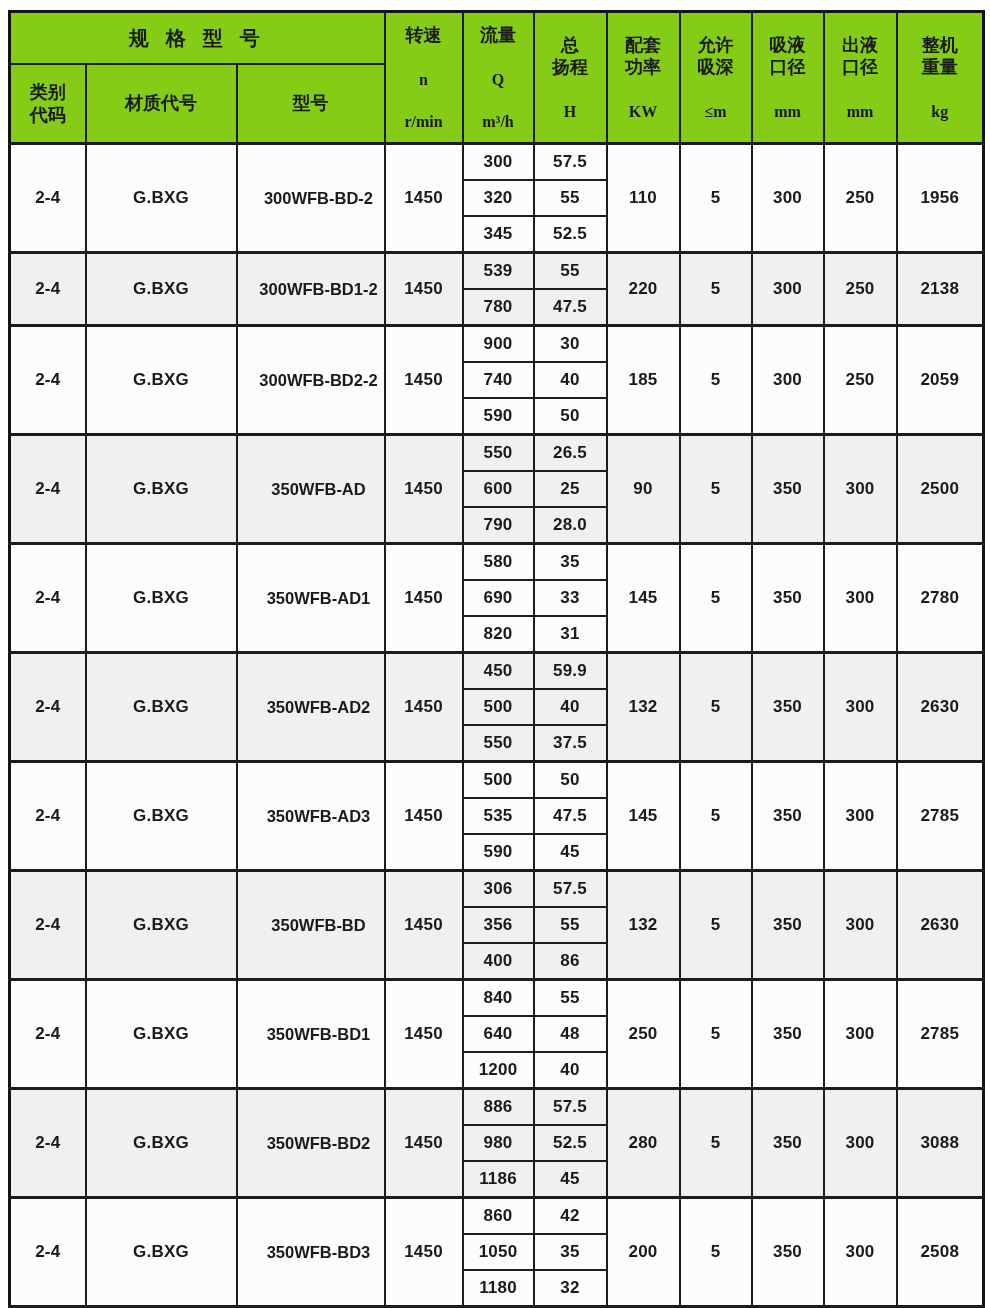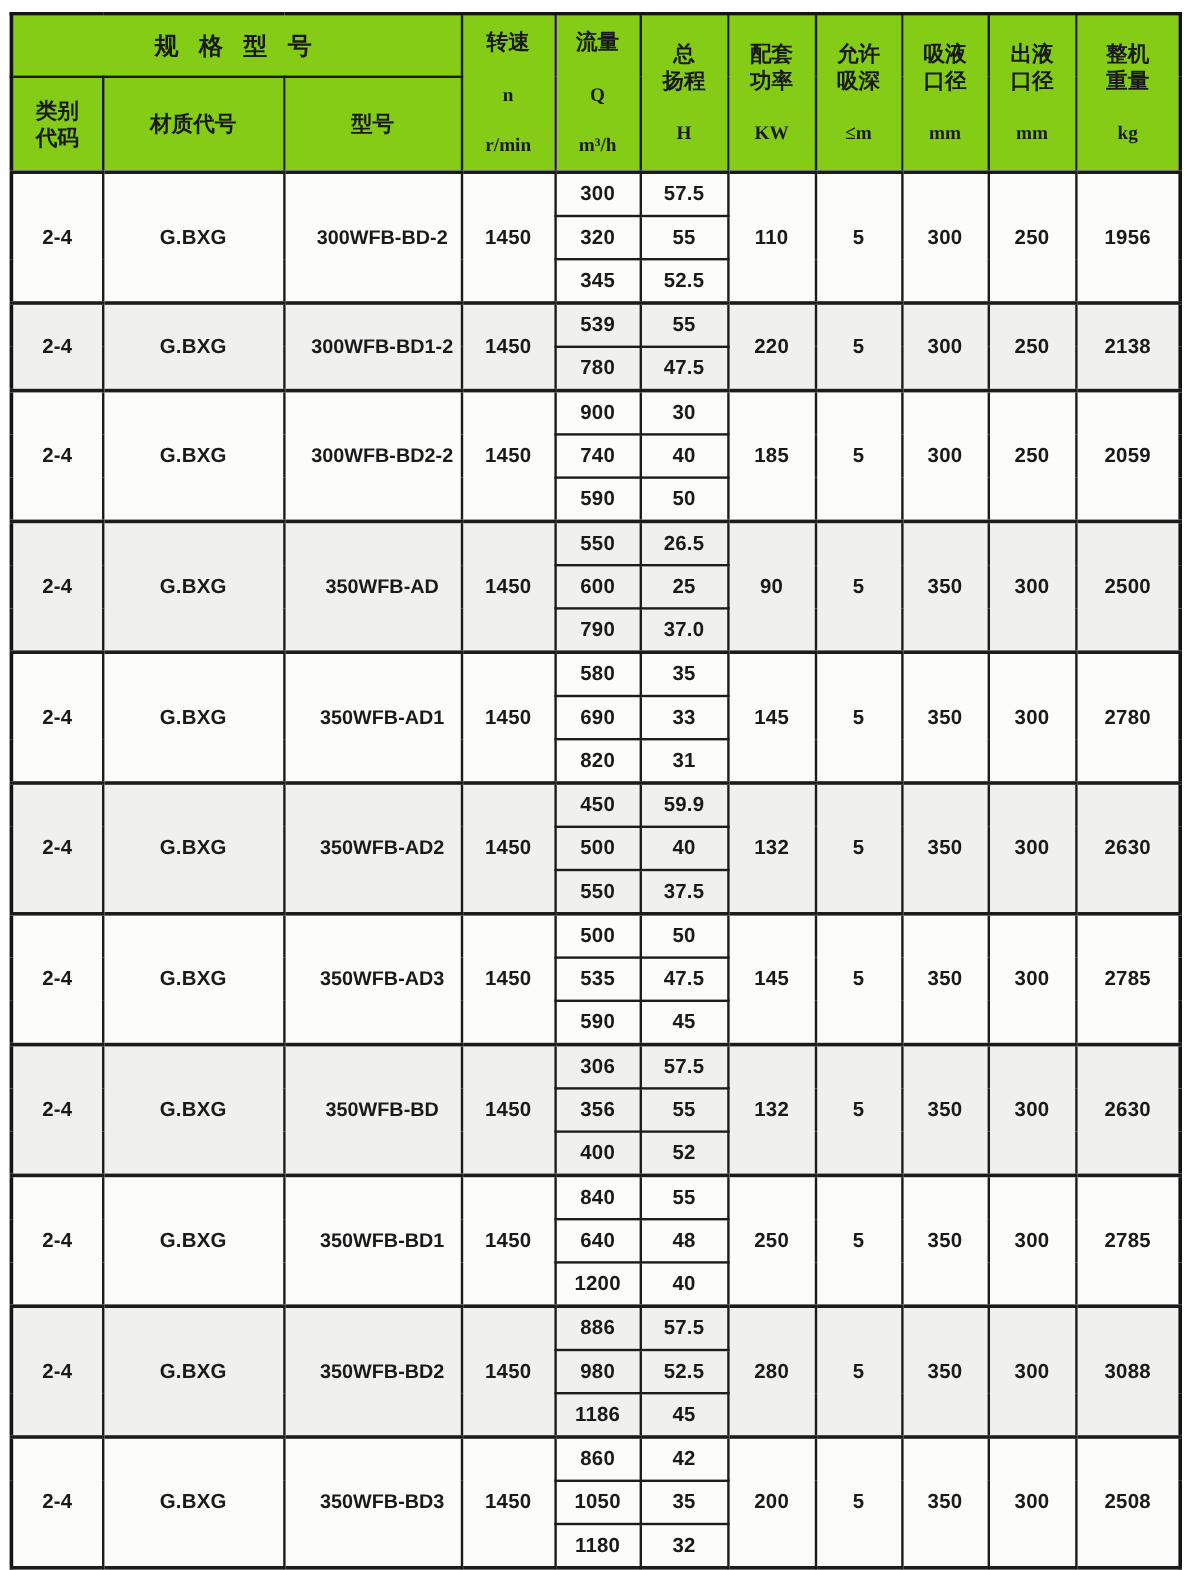--- a/index.html
+++ b/index.html
@@ -225,21 +225,21 @@
           <td rowspan="3">350</td>
           <td rowspan="3">300</td>
           <td rowspan="3">2500</td>
         </tr>
         <tr class="shade sub">
           <td>600</td>
           <td>25</td>
         </tr>
         <tr class="shade sub">
           <td>790</td>
-          <td>37.0</td>
+          <td>28.0</td>
         </tr>
         <tr class="group-start">
           <td rowspan="3">2-4</td>
           <td rowspan="3">G.BXG</td>
           <td rowspan="3" class="model">350WFB-AD1</td>
           <td rowspan="3">1450</td>
           <td>580</td>
           <td>35</td>
           <td rowspan="3">145</td>
           <td rowspan="3">5</td>
@@ -309,21 +309,21 @@
           <td rowspan="3">350</td>
           <td rowspan="3">300</td>
           <td rowspan="3">2630</td>
         </tr>
         <tr class="shade sub">
           <td>356</td>
           <td>55</td>
         </tr>
         <tr class="shade sub">
           <td>400</td>
-          <td>52</td>
+          <td>86</td>
         </tr>
         <tr class="group-start">
           <td rowspan="3">2-4</td>
           <td rowspan="3">G.BXG</td>
           <td rowspan="3" class="model">350WFB-BD1</td>
           <td rowspan="3">1450</td>
           <td>840</td>
           <td>55</td>
           <td rowspan="3">250</td>
           <td rowspan="3">5</td>

